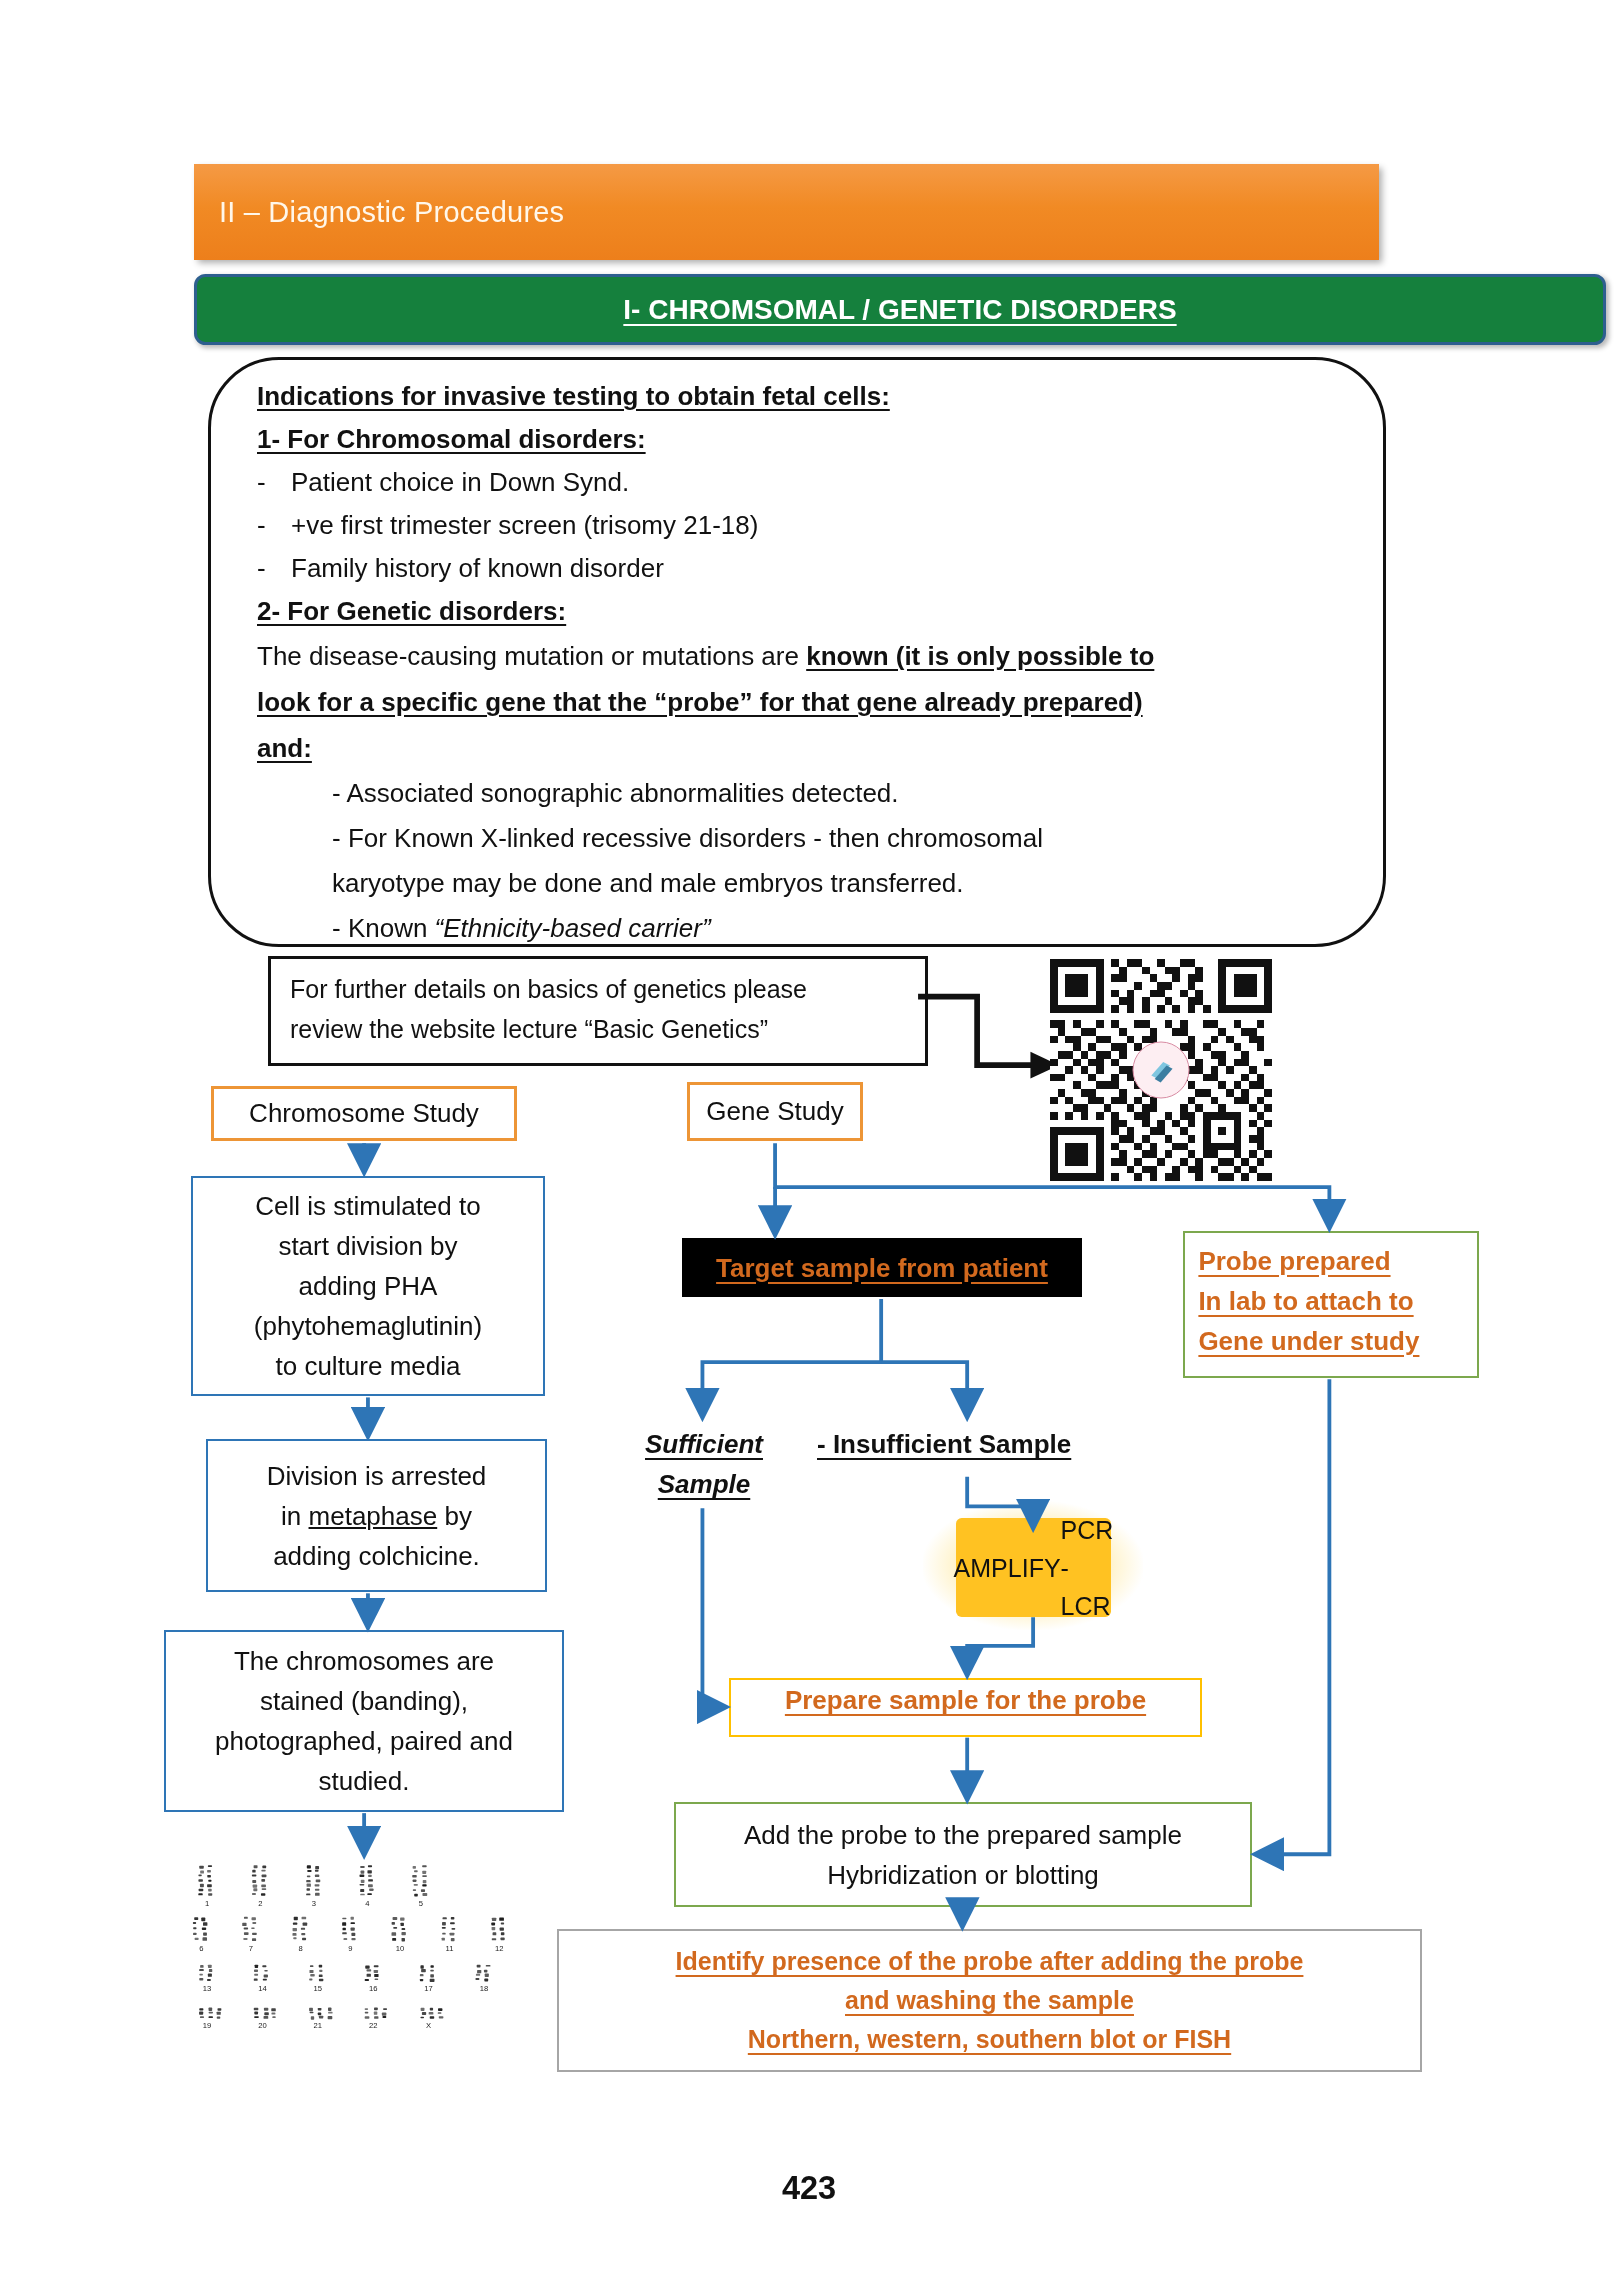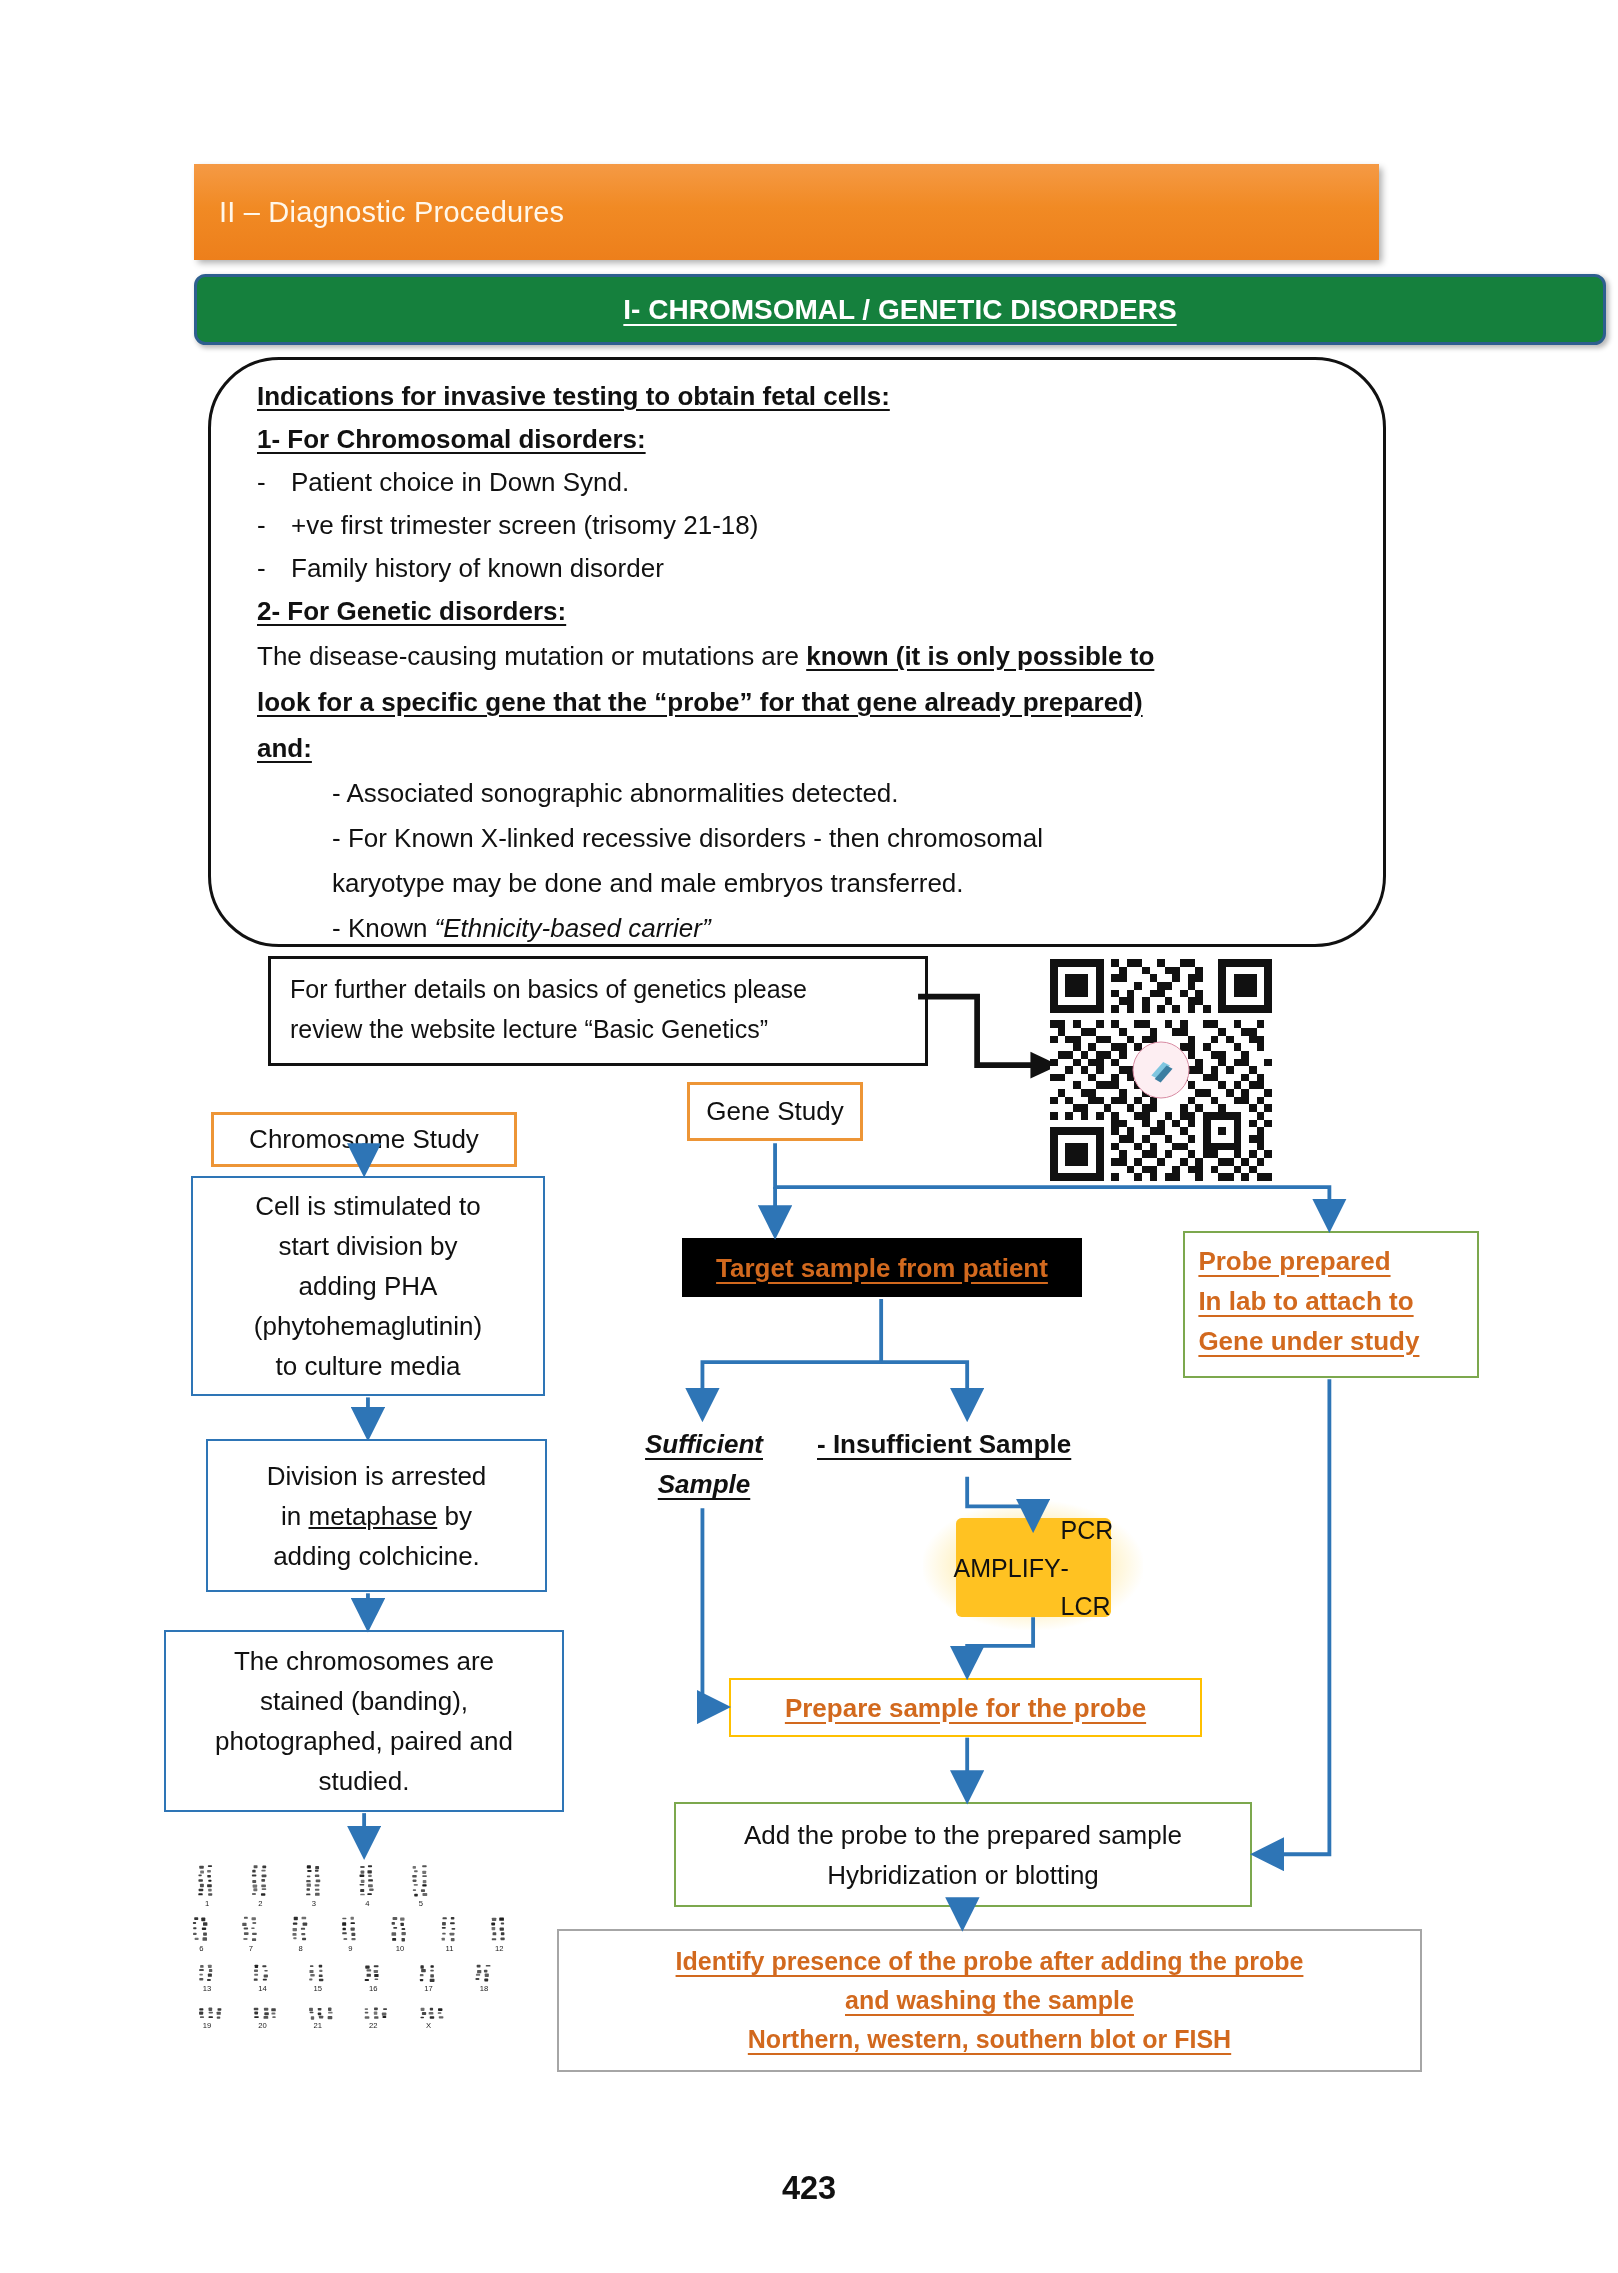--- a/index.html
+++ b/index.html
@@ -70,21 +70,21 @@
     background:#fdeef2;border:1.9px solid #d88aa2;
     display:flex;align-items:center;justify-content:center;
   }
 
   
   .orange-box{
     border:3.8px solid #ED9536;background:#fff;
     display:flex;align-items:center;justify-content:center;
     font-size:26px;color:#111;
   }
-  #chromosome-study{left:211px;top:1112px;width:306px;height:55px;}
+  #chromosome-study{left:211px;top:1086px;width:306px;height:55px;}
   #gene-study{left:687px;top:1082px;width:176px;height:59px;}
 
   
   .blue-box{
     border:2.9px solid #2E75B6;background:#fff;
     display:flex;align-items:center;justify-content:center;
     text-align:center;font-size:26px;line-height:40px;color:#111;
   }
   #box-pha{left:191px;top:1176px;width:354px;height:220px;}
   #box-colchicine{left:206px;top:1439px;width:341px;height:153px;}
@@ -124,21 +124,21 @@
     background:linear-gradient(to bottom,#FFC countering,#FFC000);
     background:#FFC222;
     display:flex;flex-direction:row;align-items:center;justify-content:center;
     font-size:25px;line-height:38px;color:#111;
   }
 
   
   #prepare-box{
     left:729px;top:1678px;width:473px;height:59px;
     border:2.9px solid #FFC000;background:#fff;
-    display:flex;align-items:center;justify-content:center;
+    display:flex;align-items:flex-start;justify-content:center;
   }
 
   
   #addprobe-box{
     left:674px;top:1802px;width:578px;height:105px;
     border:2.9px solid #7CA84E;background:#fff;
     display:flex;flex-direction:column;align-items:center;justify-content:center;
     font-size:26px;line-height:40px;color:#111;
   }
 

